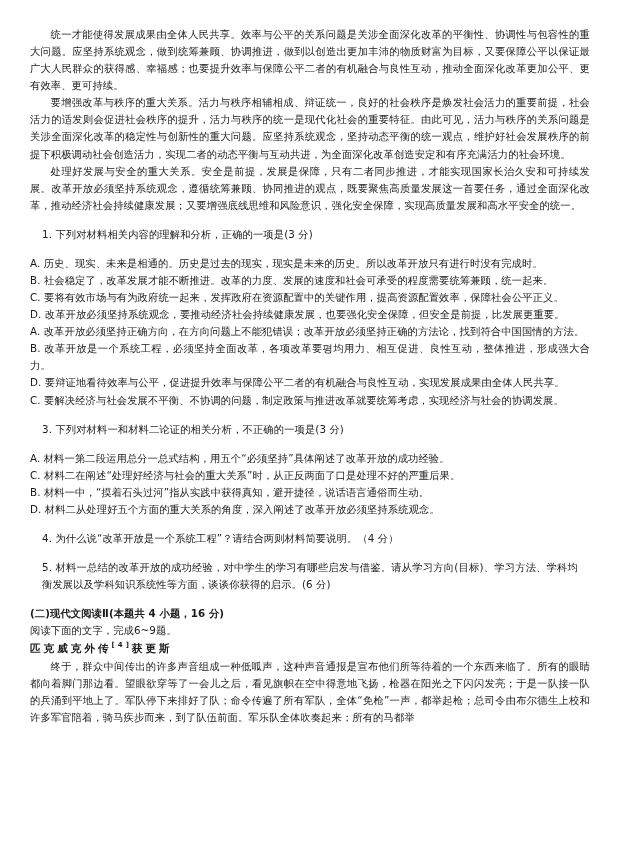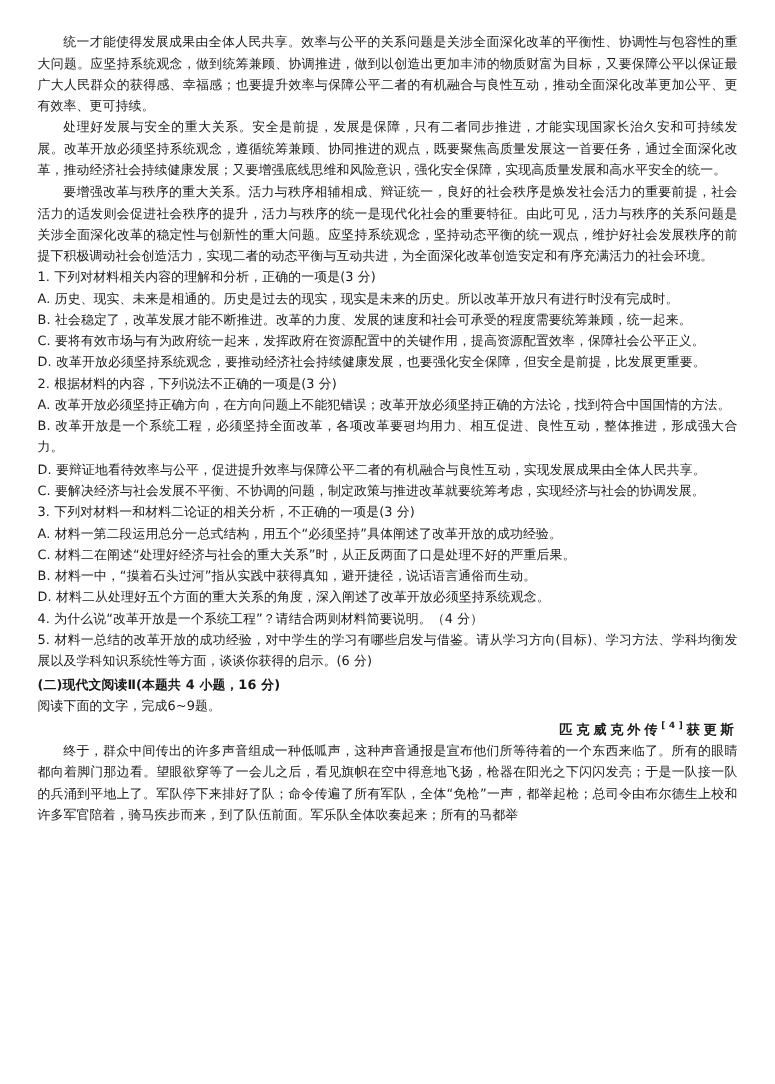--- a/index.html
+++ b/index.html
@@ -33,60 +33,59 @@
     margin: 0;
   }
   .indent2 {
     text-indent: 2em;
   }
   .attribution {
     text-indent: 2em;
     margin-top: 0px;
   }
   .q {
-    margin: 0;
+    margin: 12px;
   }
   .opt {
     margin: 0;
   }
   .section-head {
     margin-top: 2px;
     font-weight: bold;
   }
   .work-title {
-    text-align: right;
+    text-align: left;
     font-weight: bold;
     letter-spacing: 3px;
     margin-top: 1px;
     margin-bottom: 0px;
     font-size: 10.6px;
   }
   sup {
     font-size: 7px;
     vertical-align: super;
     line-height: 0;
   }
 </style>
 </head>
 <body>
 
 <div class="page">
   <div class="doc">
 
     <p class="indent2">统一才能使得发展成果由全体人民共享。效率与公平的关系问题是关涉全面深化改革的平衡性、协调性与包容性的重大问题。应坚持系统观念，做到统筹兼顾、协调推进，做到以创造出更加丰沛的物质财富为目标，又要保障公平以保证最广大人民群众的获得感、幸福感；也要提升效率与保障公平二者的有机融合与良性互动，推动全面深化改革更加公平、更有效率、更可持续。</p>
+    <p class="indent2">要增强改革与秩序的重大关系。活力与秩序相辅相成、辩证统一，良好的社会秩序是焕发社会活力的重要前提，社会活力的适发则会促进社会秩序的提升，活力与秩序的统一是现代化社会的重要特征。由此可见，活力与秩序的关系问题是关涉全面深化改革的稳定性与创新性的重大问题。应坚持系统观念，坚持动态平衡的统一观点，维护好社会发展秩序的前提下积极调动社会创造活力，实现二者的动态平衡与互动共进，为全面深化改革创造安定和有序充满活力的社会环境。</p>
     <p class="indent2">处理好发展与安全的重大关系。安全是前提，发展是保障，只有二者同步推进，才能实现国家长治久安和可持续发展。改革开放必须坚持系统观念，遵循统筹兼顾、协同推进的观点，既要聚焦高质量发展这一首要任务，通过全面深化改革，推动经济社会持续健康发展；又要增强底线思维和风险意识，强化安全保障，实现高质量发展和高水平安全的统一。</p>
-    <p class="indent2">要增强改革与秩序的重大关系。活力与秩序相辅相成、辩证统一，良好的社会秩序是焕发社会活力的重要前提，社会活力的适发则会促进社会秩序的提升，活力与秩序的统一是现代化社会的重要特征。由此可见，活力与秩序的关系问题是关涉全面深化改革的稳定性与创新性的重大问题。应坚持系统观念，坚持动态平衡的统一观点，维护好社会发展秩序的前提下积极调动社会创造活力，实现二者的动态平衡与互动共进，为全面深化改革创造安定和有序充满活力的社会环境。</p>
 
     <p class="q">1. 下列对材料相关内容的理解和分析，正确的一项是(3 分)</p>
     <p class="opt">A. 历史、现实、未来是相通的。历史是过去的现实，现实是未来的历史。所以改革开放只有进行时没有完成时。</p>
     <p class="opt">B. 社会稳定了，改革发展才能不断推进。改革的力度、发展的速度和社会可承受的程度需要统筹兼顾，统一起来。</p>
     <p class="opt">C. 要将有效市场与有为政府统一起来，发挥政府在资源配置中的关键作用，提高资源配置效率，保障社会公平正义。</p>
     <p class="opt">D. 改革开放必须坚持系统观念，要推动经济社会持续健康发展，也要强化安全保障，但安全是前提，比发展更重要。</p>
 
-    <p class="q">2. 根据材料的内容，下列说法不正确的一项是(3 分)</p>
     <p class="opt">A. 改革开放必须坚持正确方向，在方向问题上不能犯错误；改革开放必须坚持正确的方法论，找到符合中国国情的方法。</p>
     <p class="opt">B. 改革开放是一个系统工程，必须坚持全面改革，各项改革要평均用力、相互促进、良性互动，整体推进，形成强大合力。</p>
     <p class="opt">D. 要辩证地看待效率与公平，促进提升效率与保障公平二者的有机融合与良性互动，实现发展成果由全体人民共享。</p>
     <p class="opt">C. 要解决经济与社会发展不平衡、不协调的问题，制定政策与推进改革就要统筹考虑，实现经济与社会的协调发展。</p>
 
     <p class="q">3. 下列对材料一和材料二论证的相关分析，不正确的一项是(3 分)</p>
     <p class="opt">A. 材料一第二段运用总分一总式结构，用五个“必须坚持”具体阐述了改革开放的成功经验。</p>
     <p class="opt">C. 材料二在阐述“处理好经济与社会的重大关系”时，从正反两面了口是处理不好的严重后果。</p>
     <p class="opt">B. 材料一中，“摸着石头过河”指从实践中获得真知，避开捷径，说话语言通俗而生动。</p>
     <p class="opt">D. 材料二从处理好五个方面的重大关系的角度，深入阐述了改革开放必须坚持系统观念。</p>

